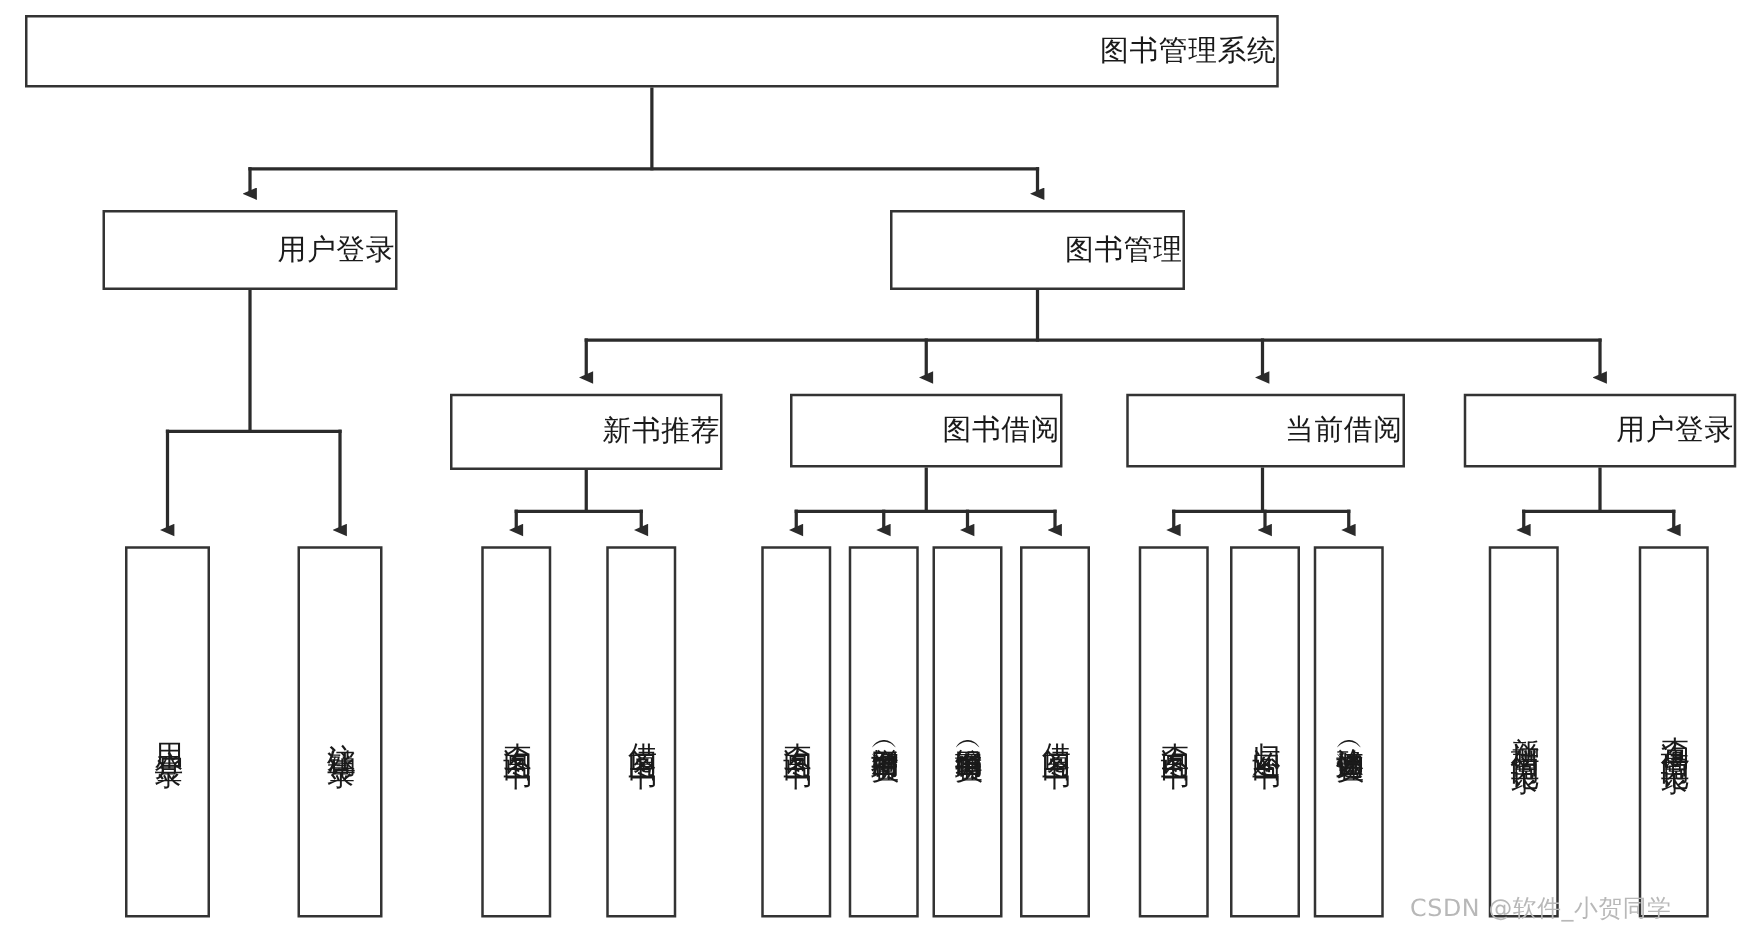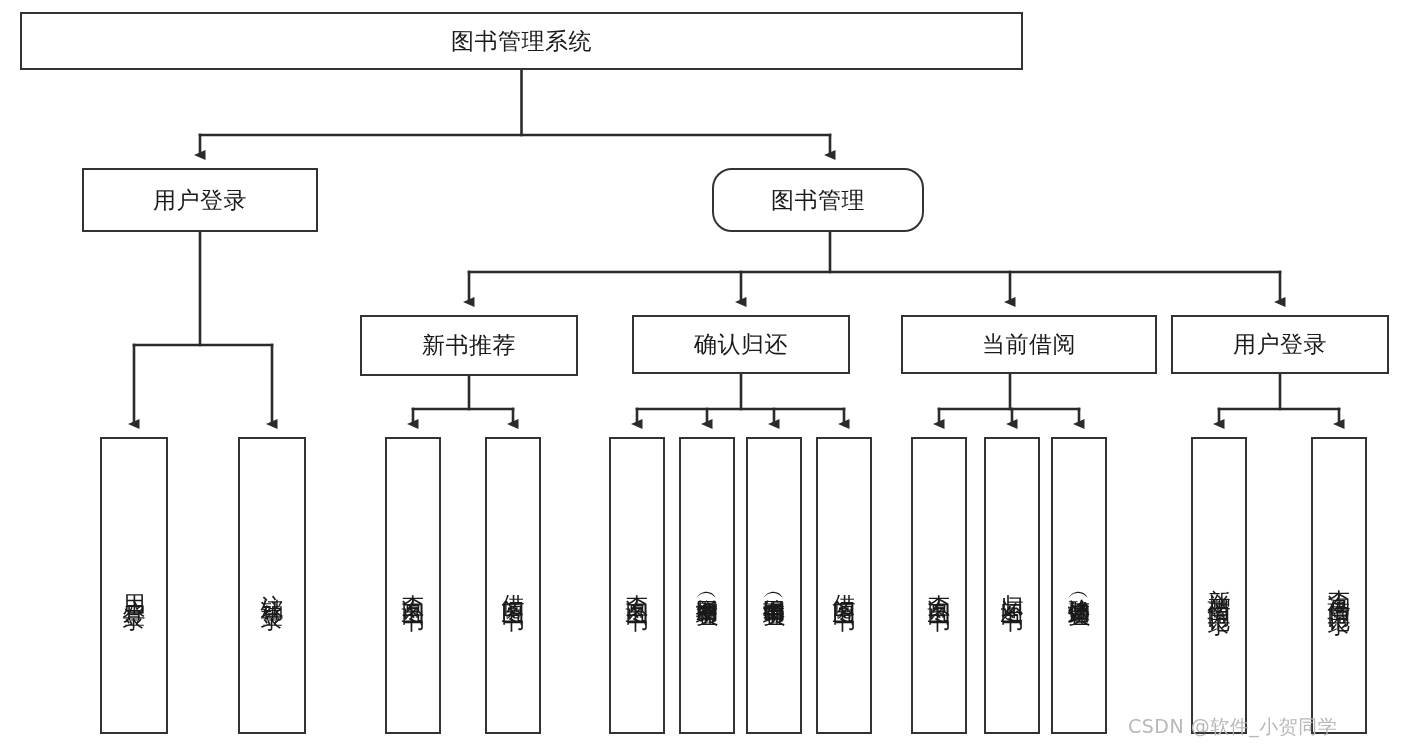--- a/index.html
+++ b/index.html
@@ -25,21 +25,21 @@
     height: 747px;
     pointer-events: none;
   }
   .node {
     position: absolute;
     box-sizing: border-box;
     background: #ffffff;
     border: 2px solid #333333;
     display: flex;
     align-items: center;
-    justify-content: center;
+    justify-content: flex-end;
     color: #1a1a1a;
   }
   .node .label {
     text-align: center;
     line-height: 1.16;
     letter-spacing: 0.5px;
   }
   .node.horiz .label {
     writing-mode: horizontal-tb;
     font-size: 23px;
@@ -127,33 +127,33 @@
   </svg>
 
   <div class="node horiz" id="node-root" style="left: 20px; top: 12px; width: 1003px; height: 58px;">
     <span class="label">图书管理系统</span>
   </div>
 
   <div id="level2-layer">
       <div class="node horiz" style="left: 82px; top: 168px; width: 236px; height: 64px;">
         <span class="label">用户登录</span>
       </div>
-      <div class="node horiz" style="left: 712px; top: 168px; width: 212px; height: 64px; border-radius: 20px;">
+      <div class="node horiz" style="left: 712px; top: 168px; width: 236px; height: 64px;">
         <span class="label">图书管理</span>
       </div>
     </div>
 
   <div id="level3-layer">
       <div class="node horiz" style="left: 360px; top: 315px; width: 218px; height: 61px;">
         <span class="label">新书推荐</span>
       </div>
       <div class="node horiz" style="left: 632px; top: 315px; width: 218px; height: 59px;">
-        <span class="label">确认归还</span>
-      </div>
-      <div class="node horiz" style="left: 901px; top: 315px; width: 256px; height: 59px;">
+        <span class="label">图书借阅</span>
+      </div>
+      <div class="node horiz" style="left: 901px; top: 315px; width: 223px; height: 59px;">
         <span class="label">当前借阅</span>
       </div>
       <div class="node horiz" style="left: 1171px; top: 315px; width: 218px; height: 59px;">
         <span class="label">用户登录</span>
       </div>
     </div>
 
   <div id="leaves-layer">
       <div class="node vert" style="left: 100px; top: 437px; width: 68px; height: 297px;">
         <span class="label">用户登录</span>

